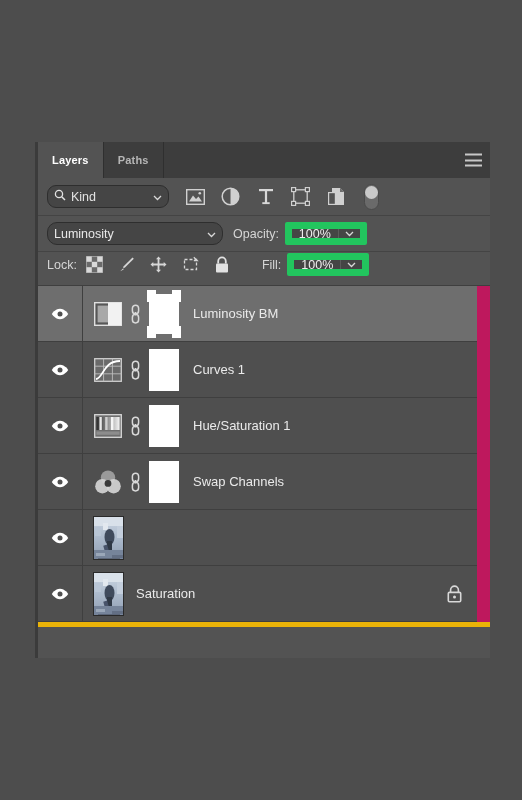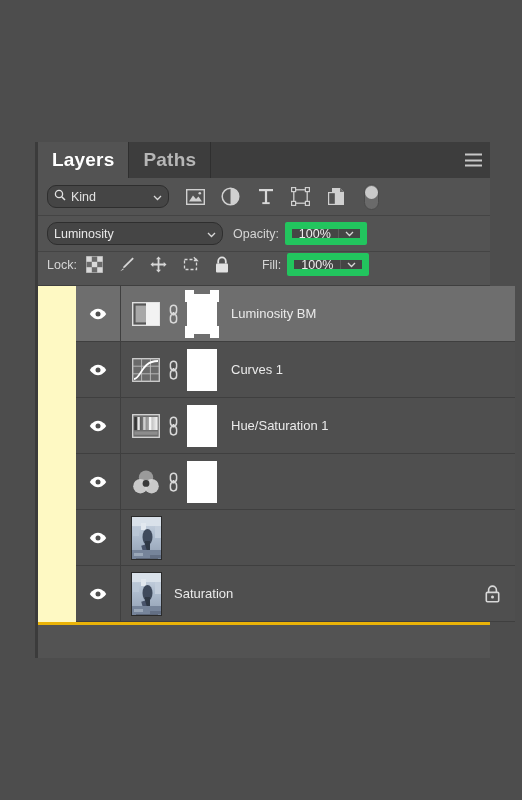--- a/index.html
+++ b/index.html
@@ -28,21 +28,21 @@
     position: relative;
     height: 36px;
     background: #3d3d3d;
     display: flex;
     align-items: stretch;
   }
   .tab {
     display: flex;
     align-items: center;
     padding: 0 14px;
-    font-size: 19px;
+    font-size: 11px;
     font-weight: bold;
     color: #b6b6b6;
     border-right: 1px solid #2f2f2f;
     letter-spacing: .2px;
     cursor: default;
   }
   .tab.active {
     background: #535353;
     color: #ffffff;
   }
@@ -185,23 +185,22 @@
   }
   .lockicons { display: flex; align-items: center; gap: 13px; }
   .lkicon {
     width: 19px; height: 19px;
     display: flex; align-items: center; justify-content: center;
     cursor: pointer;
   }
 
   
   .layerlist {
-    background: #fef9c3;
-    border-bottom: 3px solid #eab308;
-    padding-left: 38px;
+    background: #be185d;
+    border-bottom: 5px solid #eab308;
   }
   .layerrow {
     position: relative;
     height: 56px;
     display: flex;
     align-items: center;
     background: #4f4f4f;
     border-bottom: 1px solid #3f3f3f;
     width: 439px;
     cursor: default;
@@ -551,20 +550,21 @@
             <svg width="11" height="20" viewBox="0 0 11 20">
               <path d="M5.5 1.2 a3.1 3.1 0 0 1 3.1 3.1 v2.4 a3.1 3.1 0 0 1 -6.2 0 V4.3 a3.1 3.1 0 0 1 3.1 -3.1 z" fill="none" stroke="#d9d9d9" stroke-width="1.5"></path>
               <path d="M5.5 10.3 a3.1 3.1 0 0 1 3.1 3.1 v2.4 a3.1 3.1 0 0 1 -6.2 0 v-2.4 a3.1 3.1 0 0 1 3.1 -3.1 z" fill="none" stroke="#d9d9d9" stroke-width="1.5"></path>
               <line x1="5.5" y1="8" x2="5.5" y2="11.5" stroke="#d9d9d9" stroke-width="1.5"></line>
             </svg>
           </div>
           <div class="maskwrap">
             <div class="maskthumb"></div>
           </div>
         </div>
+        <div class="layername">Swap Channels</div>
       </div>
       <div class="layerrow">
         <div class="eyecell">
           <svg width="18" height="12" viewBox="0 0 18 12">
             <path d="M9 0.8 C 14 0.8, 17.2 6, 17.2 6 C 17.2 6, 14 11.2, 9 11.2 C 4 11.2, 0.8 6, 0.8 6 C 0.8 6, 4 0.8, 9 0.8 Z" fill="#ffffff"></path>
             <circle cx="9" cy="6" r="2.5" fill="#4f4f4f"></circle>
           </svg>
         </div>
         <div class="thumbcell">
           <div class="photothumb"><svg width="31" height="44" viewBox="0 0 31 44" preserveAspectRatio="none">

